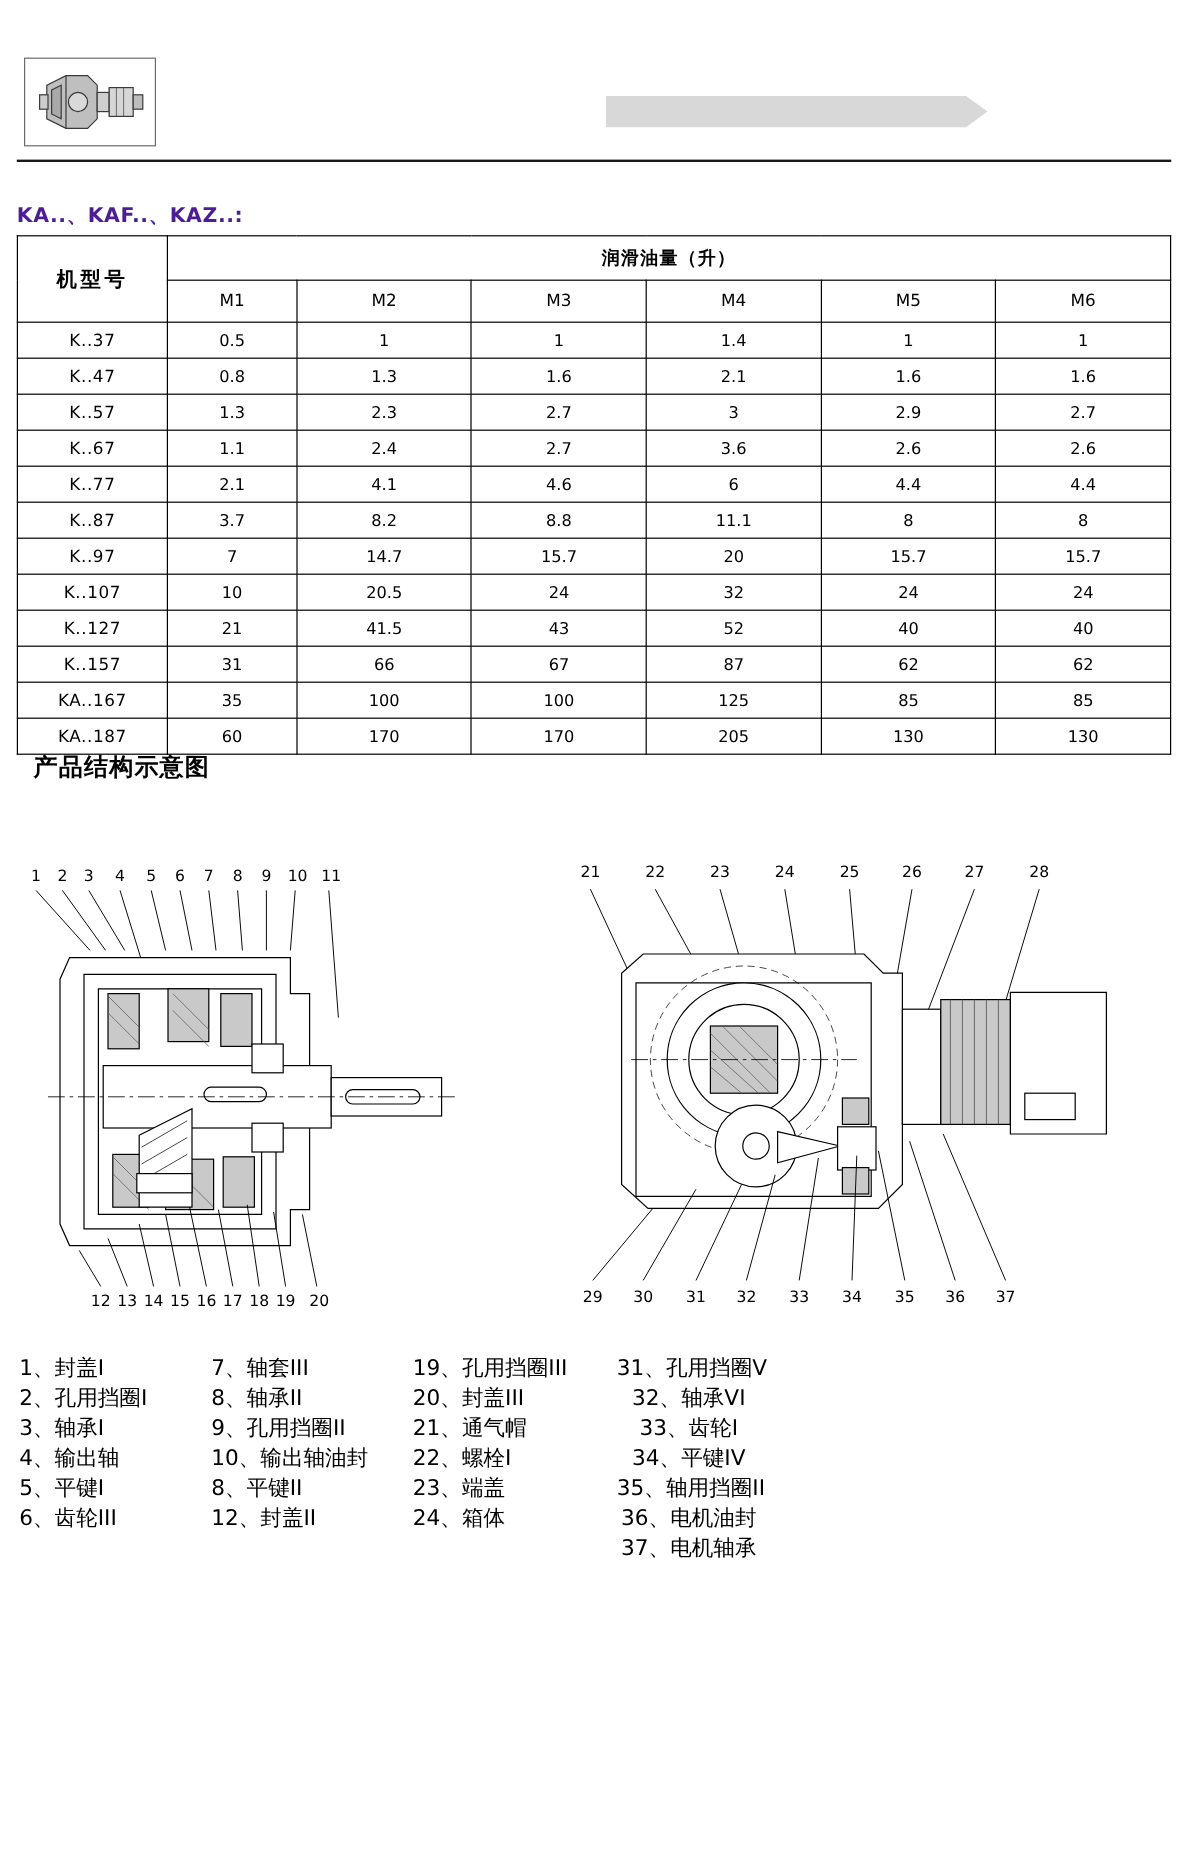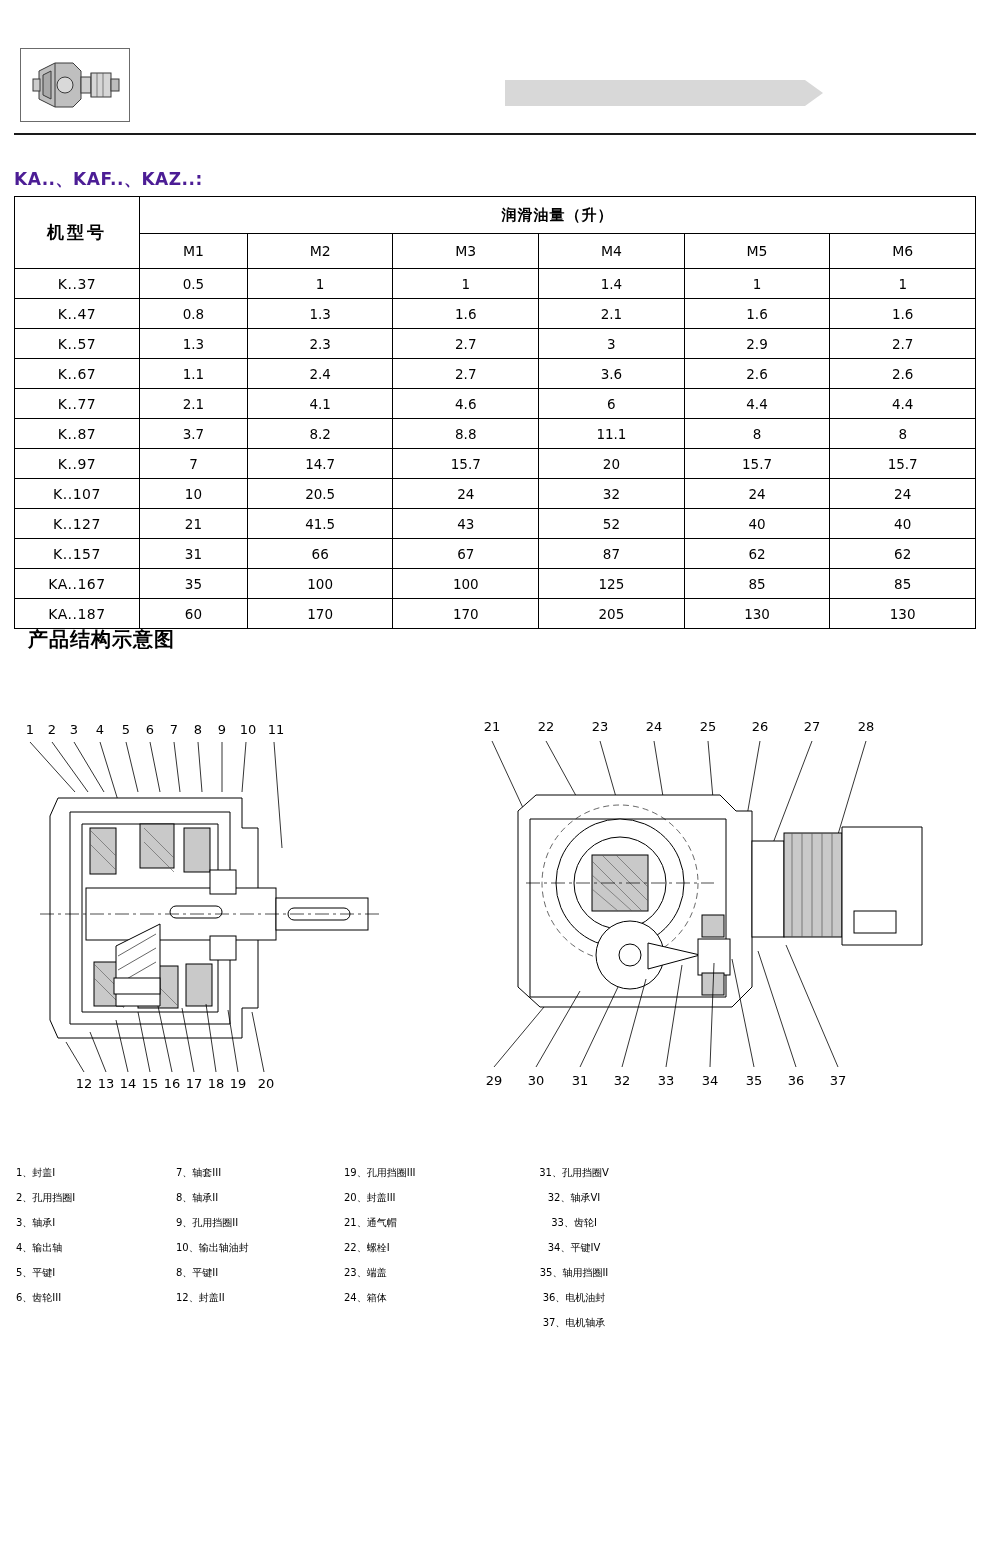--- a/index.html
+++ b/index.html
@@ -69,22 +69,22 @@
     font-size:20px;font-weight:bold;color:#000;letter-spacing:1px;margin-left:16px;
   }
 
   
   .drawing{position:absolute;}
   #drawing-left{left:20px;top:720px;width:400px;height:380px;}
   #drawing-right{left:470px;top:715px;width:500px;height:390px;}
 
   
   .legend{
-    position:absolute;left:16px;top:1160px;width:960px;
-    font-size:10px;color:#000;
+    position:absolute;left:16px;top:1128px;width:960px;
+    font-size:18px;color:#000;
   }
   .legend-cols{display:flex;}
   .legend-col{display:flex;flex-direction:column;}
   .legend-col .item{height:25px;line-height:25px;white-space:nowrap;}
   .c0{width:160px;}
   .c1{width:168px;}
   .c2{width:170px;}
   .c3{width:170px;}
   .c4{width:166px;}
   .c5{width:120px;text-align:center;}

